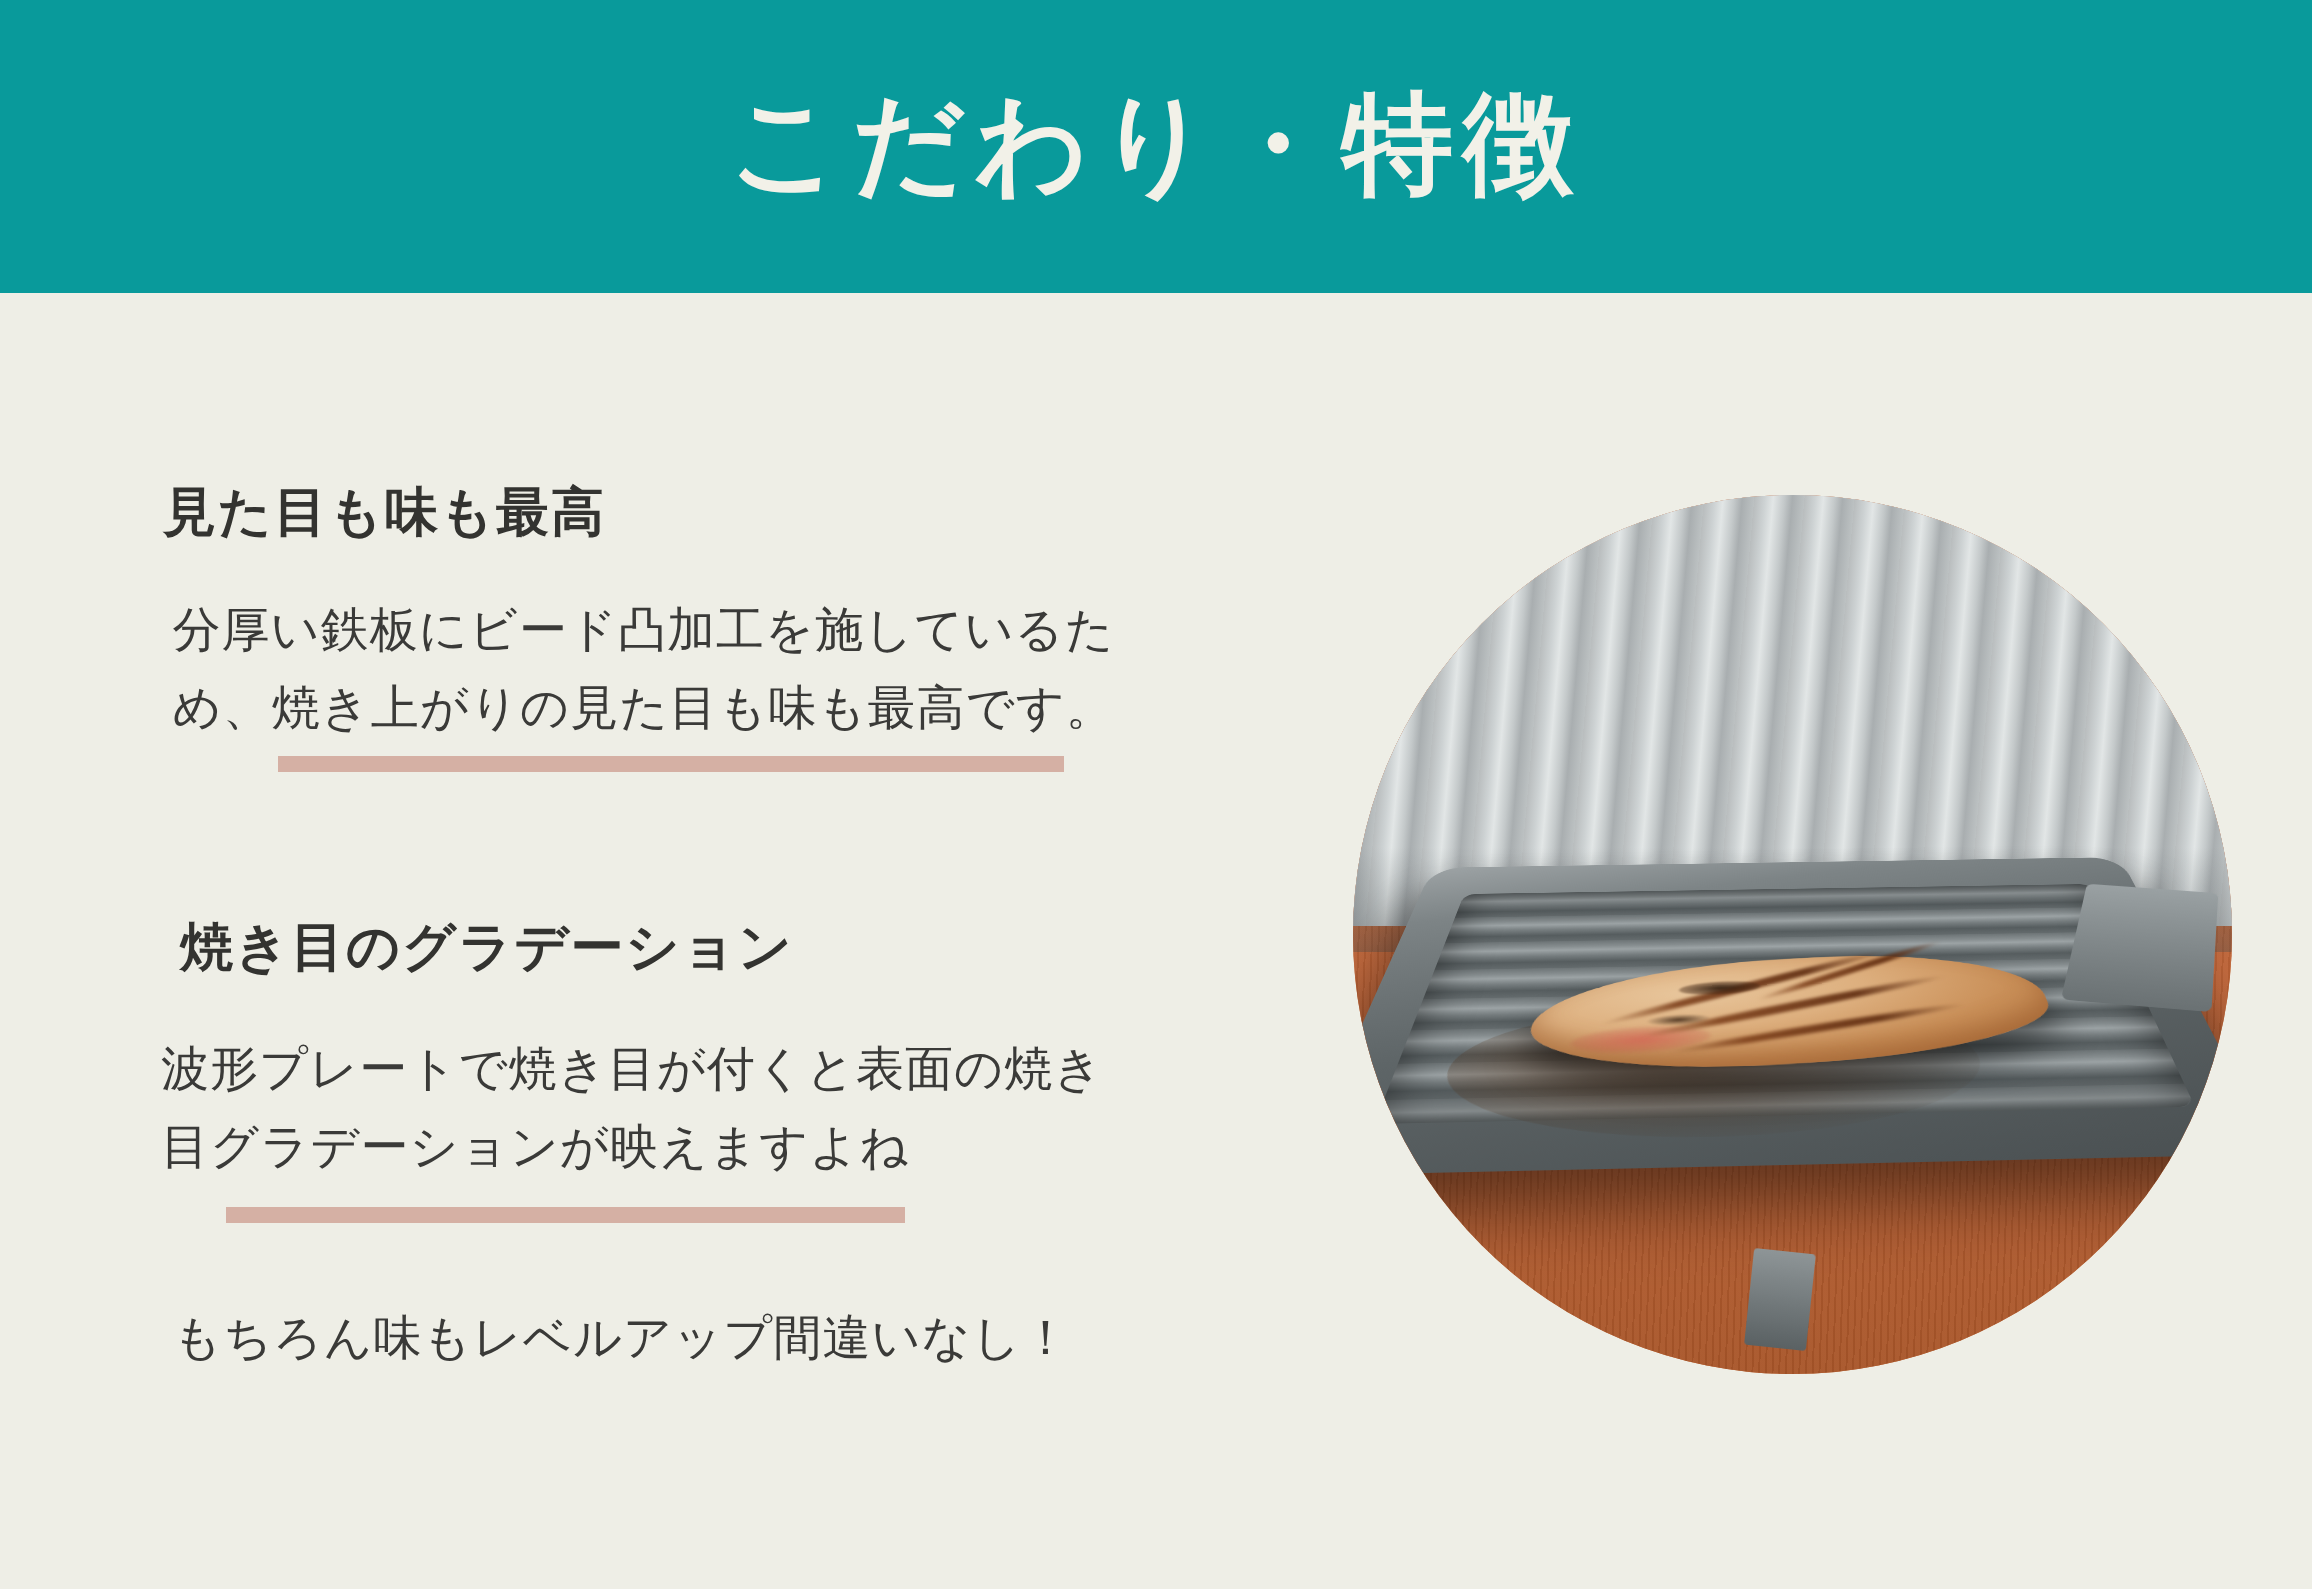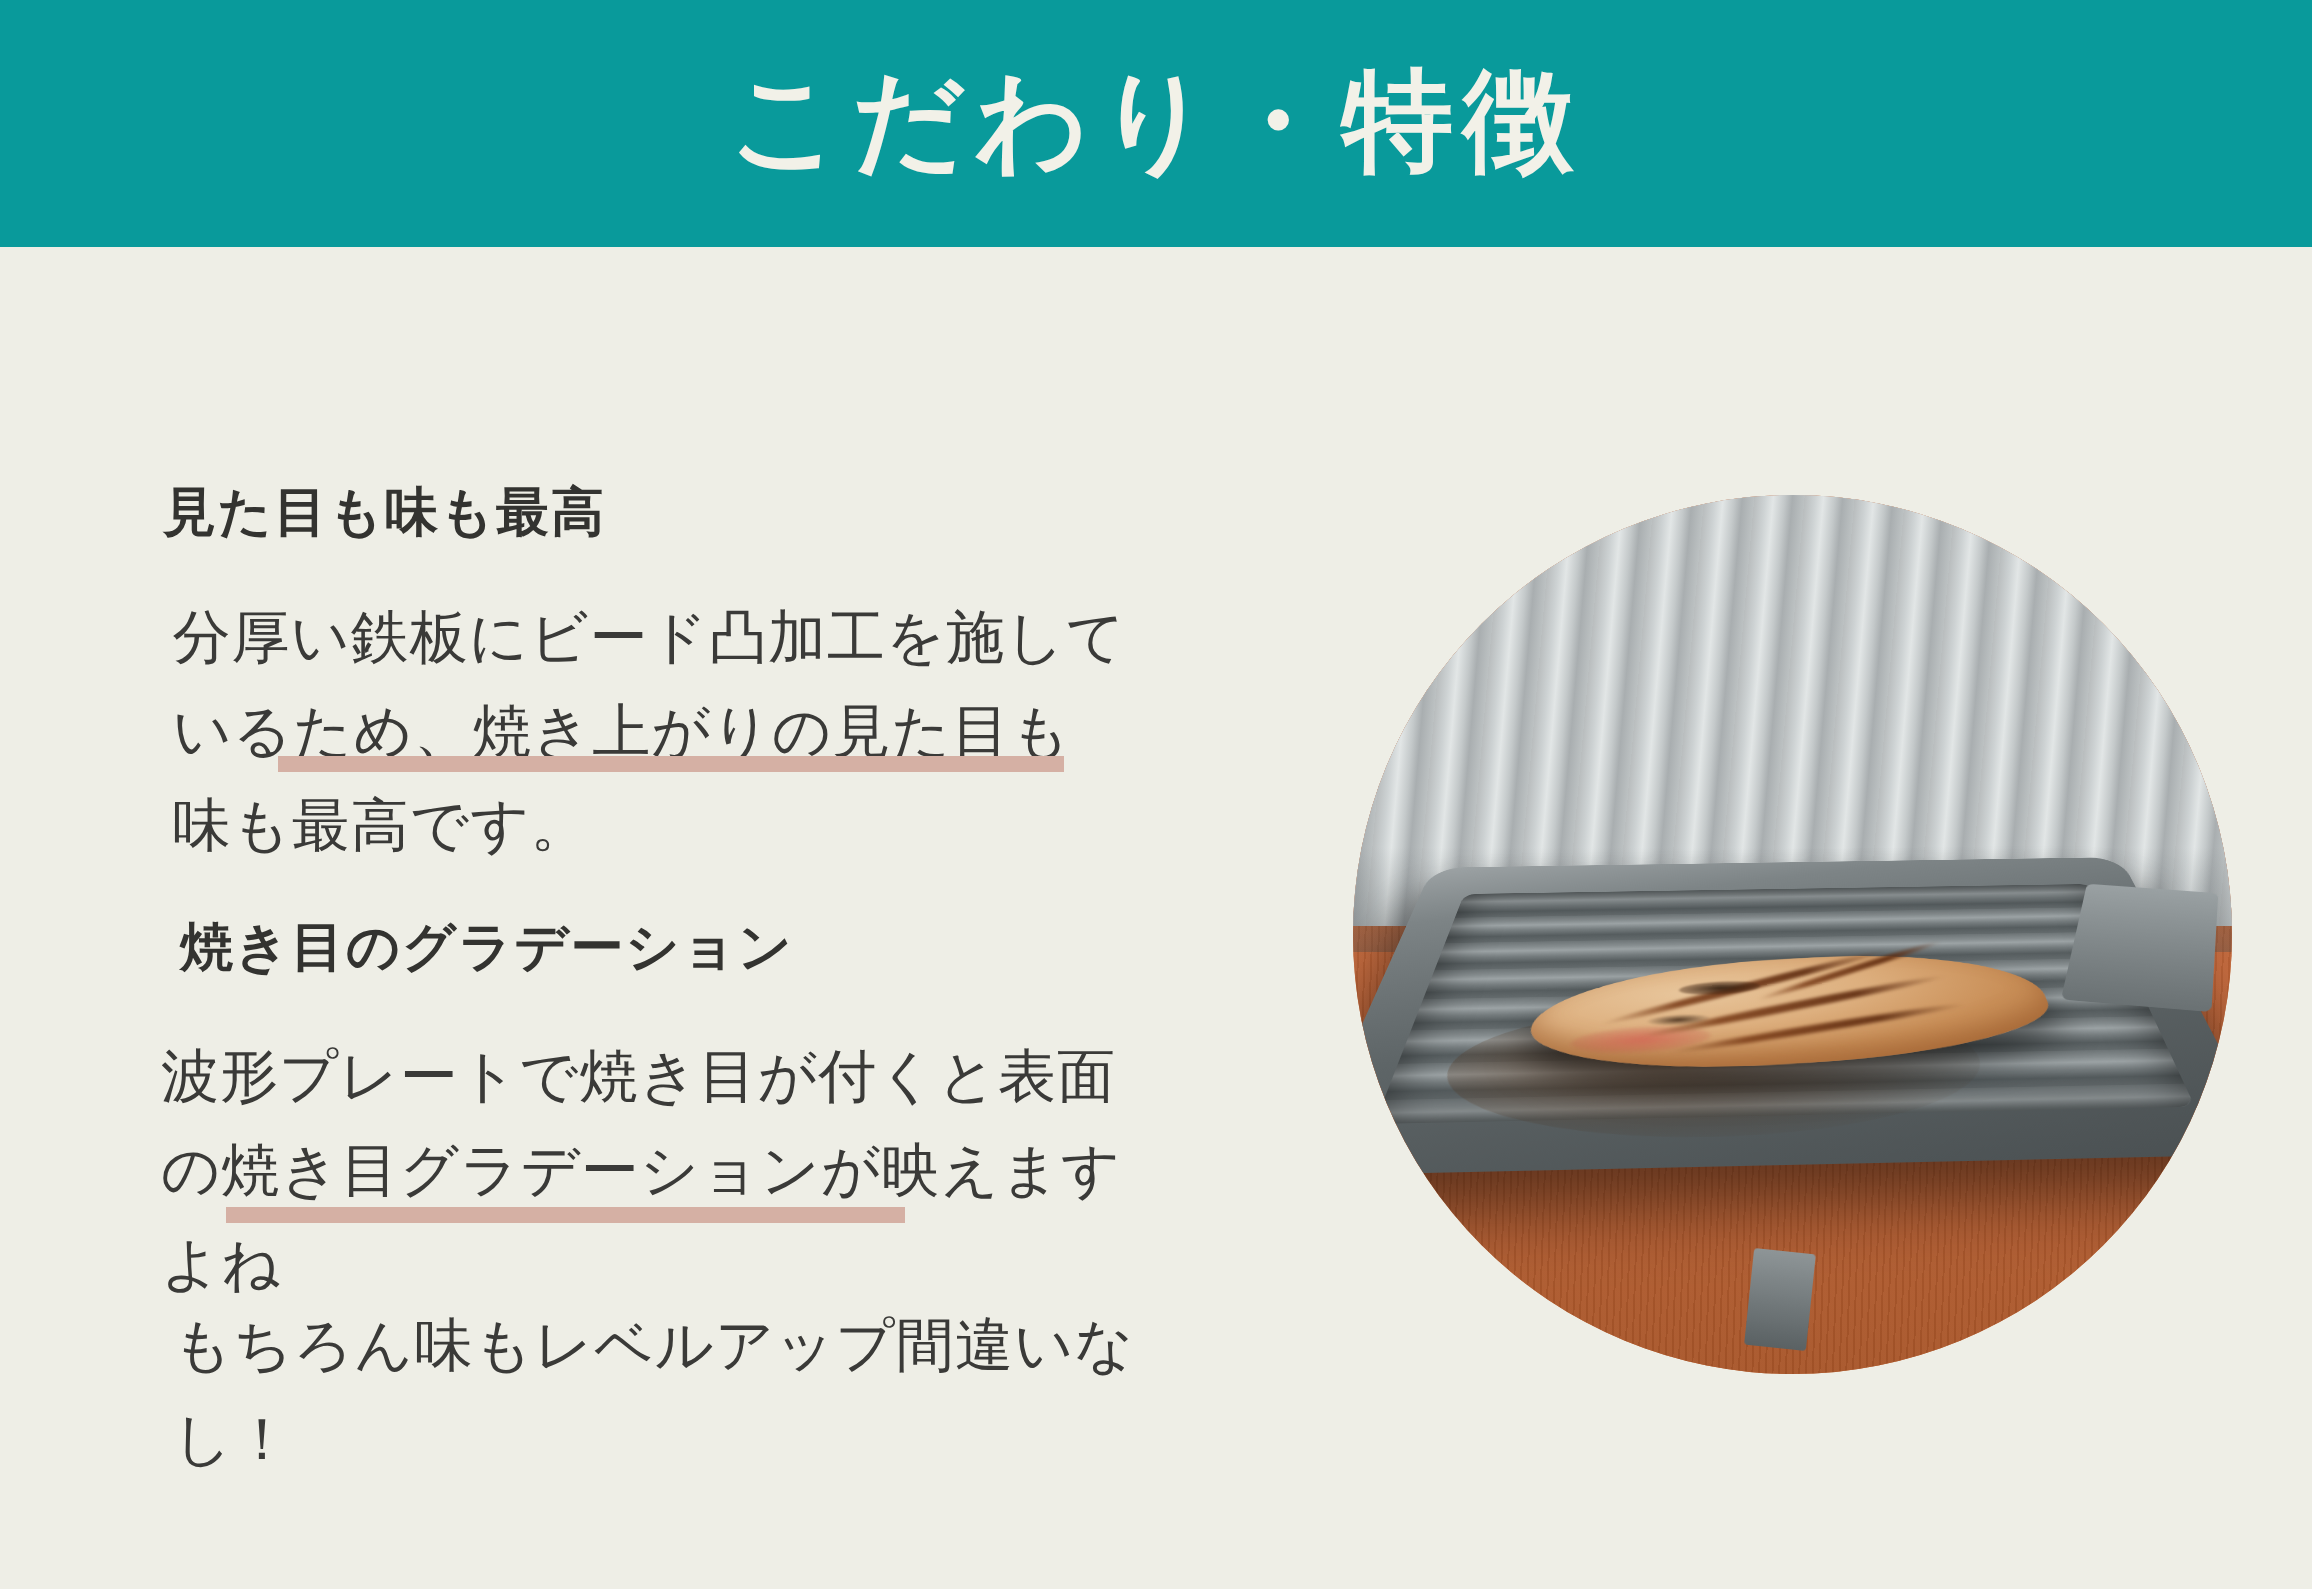--- a/index.html
+++ b/index.html
@@ -14,21 +14,21 @@
     overflow: hidden;
     position: relative;
   }
 
   
   .header-band {
     position: absolute;
     left: 0;
     top: 0;
     width: 2312px;
-    height: 247px;
+    height: 293px;
     background: #099A9B;
     display: flex;
     align-items: center;
     justify-content: center;
     box-sizing: border-box;
   }
   .header-title {
     color: #F2F1E8;
     font-size: 111px;
     font-weight: 700;
@@ -65,21 +65,21 @@
     font-weight: 700;
     color: #333330;
     letter-spacing: 1.9px;
     line-height: 1.25;
     margin: 0;
     white-space: nowrap;
     font-family: "DejaVu Sans", "Liberation Sans", sans-serif;
   }
 
   .block-body {
-    font-size: 58px;
+    font-size: 48px;
     font-weight: 300;
     color: #3A3A38;
     letter-spacing: 1px;
     line-height: 1.62;
     margin: 0;
     font-family: "DejaVu Sans", "Liberation Sans", sans-serif;
   }
 
   .marker-bar {
     position: absolute;

